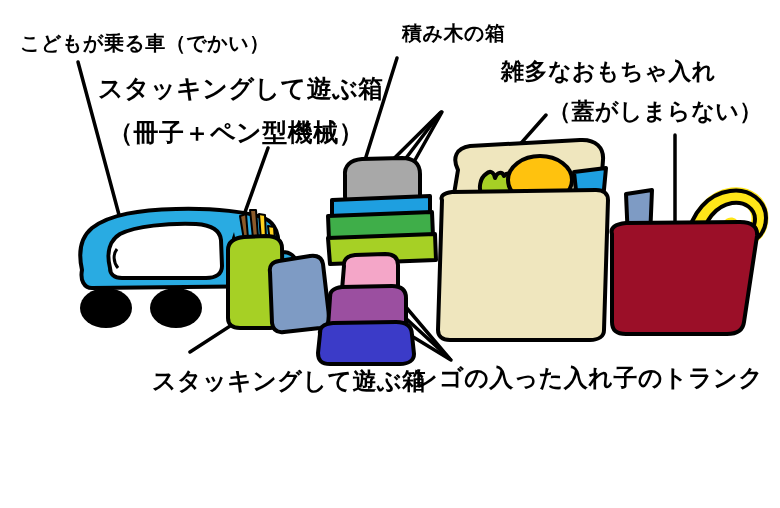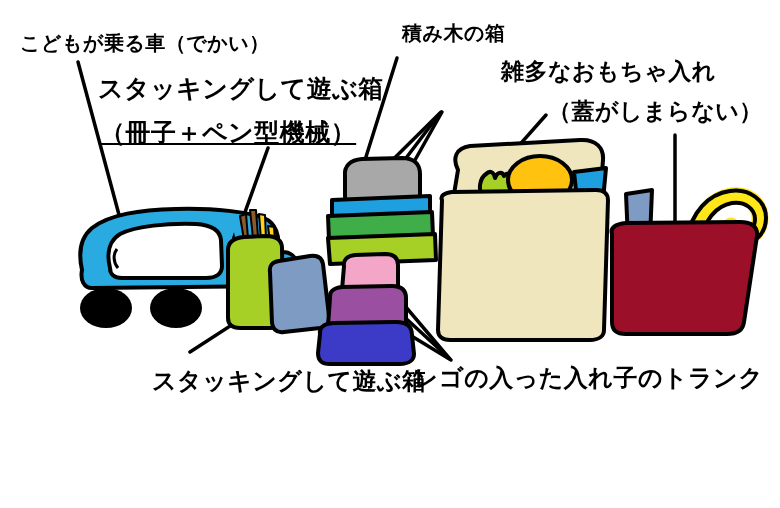--- a/index.html
+++ b/index.html
@@ -27,21 +27,21 @@
   .label {
     position: absolute;
     color: #000000;
     font-weight: 700;
     white-space: pre;
     letter-spacing: 0.5px;
     line-height: 1.15;
   }
   .lbl-car          { left: 20px;  top: 32px;  font-size: 20px; }
   .lbl-material     { left: 98px;  top: 74px;  font-size: 25px; }
-  .lbl-material-sub { left: 100px; top: 118px; font-size: 25px; text-decoration: underline; }
+  .lbl-material-sub { left: 108px; top: 118px; font-size: 25px; }
   .lbl-blocks       { left: 402px; top: 22px;  font-size: 20px; }
   .lbl-puzzle       { left: 418px; top: 78px;  font-size: 22px; }
   .lbl-toybox       { left: 501px; top: 58px;  font-size: 23px; }
   .lbl-toybox-sub   { left: 548px; top: 98px;  font-size: 23px; text-align: right; }
   .lbl-stacking     { left: 152px; top: 356px; font-size: 24px; margin-top: 11px; }
   .lbl-lego         { left: 414px; top: 364px; font-size: 24px; }
 </style>
 </head>
 <body>
 

